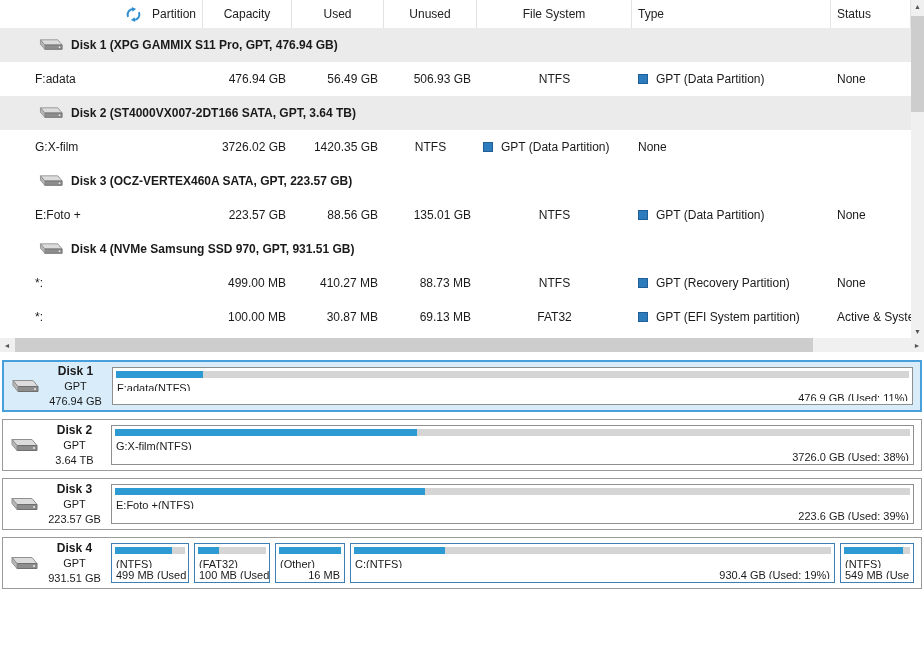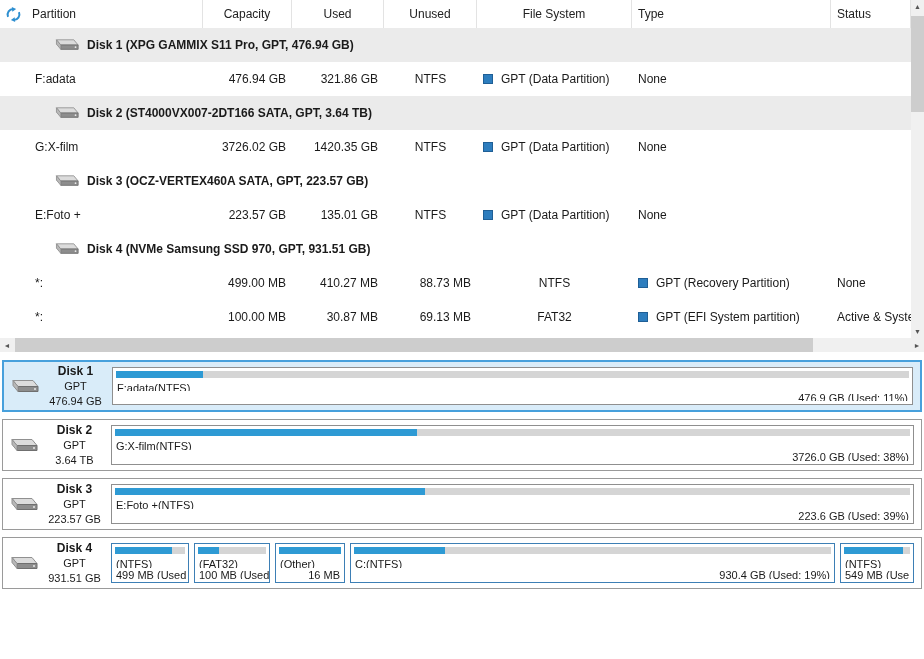--- a/index.html
+++ b/index.html
@@ -13,37 +13,37 @@
 
   
   .tablewrap { position: relative; height: 338px; padding-right: 13px; background:#fff; }
   .grid { display: grid; grid-template-columns: 203px 89px 92px 93px 155px 199px 80px; }
   .thead { height: 28px; }
   .th {
     display: flex; align-items: center; height: 100%;
     border-right: 1px solid #e3e3e3;
     padding: 0 6px; white-space: nowrap; overflow: hidden; color: #222;
   }
-  .th0 { padding-left: 5px; gap: 10px; }
+  .th0 { padding-left: 5px; gap: 10px; justify-content: flex-end; }
   .ctr { justify-content: center; }
   .refresh-btn { display: inline-flex; width: 17px; height: 17px; flex: 0 0 auto; cursor: pointer; }
 
   .row { height: 34px; width: 100%; }
   .part-row .cell {
     display: flex; align-items: center; overflow: hidden;
     white-space: nowrap; padding: 0 6px; height: 100%;
   }
   .cell.name { padding-left: 35px; }
   .cell.num  { justify-content: flex-end; }
   .cell.ctrc { justify-content: center; }
   .sq {
     display: inline-block; width: 10px; height: 10px; flex: 0 0 auto;
     background: var(--type-swatch); border: 1px solid #1f5f96; margin-right: 8px;
   }
-  .disk-row { display: flex; align-items: center; gap: 8px; padding-left: 53px; font-weight: bold; white-space: nowrap; overflow: hidden; }
+  .disk-row { display: flex; align-items: center; gap: 8px; padding-left: 37px; font-weight: bold; white-space: nowrap; overflow: hidden; }
   .disk-row.shaded { background: var(--disk-row-bg); }
   .drive-icon { display: inline-flex; flex: 0 0 auto; }
 
   
   .vscroll { position: absolute; top: 0; right: 0; width: 13px; height: 338px; background: #f0f0f0; }
   .varrow { height: 13px; display: flex; align-items: center; justify-content: center; font-size: 7px; color: #555; user-select: none; }
   .varrow.down { position: absolute; left: 0; right: 0; bottom: 0; }
   .vthumb { position: absolute; left: 0; top: 16px; width: 13px; height: 96px; background: #cdcdcd; }
 
   
@@ -118,21 +118,22 @@
         <path d="M4 3l5 6v5l-5-6z" fill="#b8b8b8" stroke="#909090"></path>
         <circle cx="26" cy="11.5" r="1" fill="#e8e8e8"></circle>
       </svg>
     </span>
     <span class="disk-label">Disk 1 (XPG GAMMIX S11 Pro, GPT, 476.94 GB)</span>
   </div>
 
   <div class="row part-row grid">
     <div class="cell name cv">F:adata</div>
     <div class="cell num cv">476.94 GB</div>
-    <div class="cell num cv">321.86 GB</div>
+    <div class="cell num cv">56.49 GB</div>
+    <div class="cell num cv">506.93 GB</div>
     <div class="cell ctrc cv">NTFS</div>
     <div class="cell">
       <i class="sq"></i>
       <span class="cv">GPT (Data Partition)</span>
     </div>
     <div class="cell cv">None</div>
   </div>
 
   <div class="row disk-row shaded">
     <span class="drive-icon">
@@ -166,20 +167,21 @@
         <path d="M4 3l5 6v5l-5-6z" fill="#b8b8b8" stroke="#909090"></path>
         <circle cx="26" cy="11.5" r="1" fill="#e8e8e8"></circle>
       </svg>
     </span>
     <span class="disk-label">Disk 3 (OCZ-VERTEX460A SATA, GPT, 223.57 GB)</span>
   </div>
 
   <div class="row part-row grid">
     <div class="cell name cv">E:Foto +</div>
     <div class="cell num cv">223.57 GB</div>
+    <div class="cell num cv">88.56 GB</div>
     <div class="cell num cv">135.01 GB</div>
     <div class="cell ctrc cv">NTFS</div>
     <div class="cell">
       <i class="sq"></i>
       <span class="cv">GPT (Data Partition)</span>
     </div>
     <div class="cell cv">None</div>
   </div>
 
   <div class="row disk-row">

